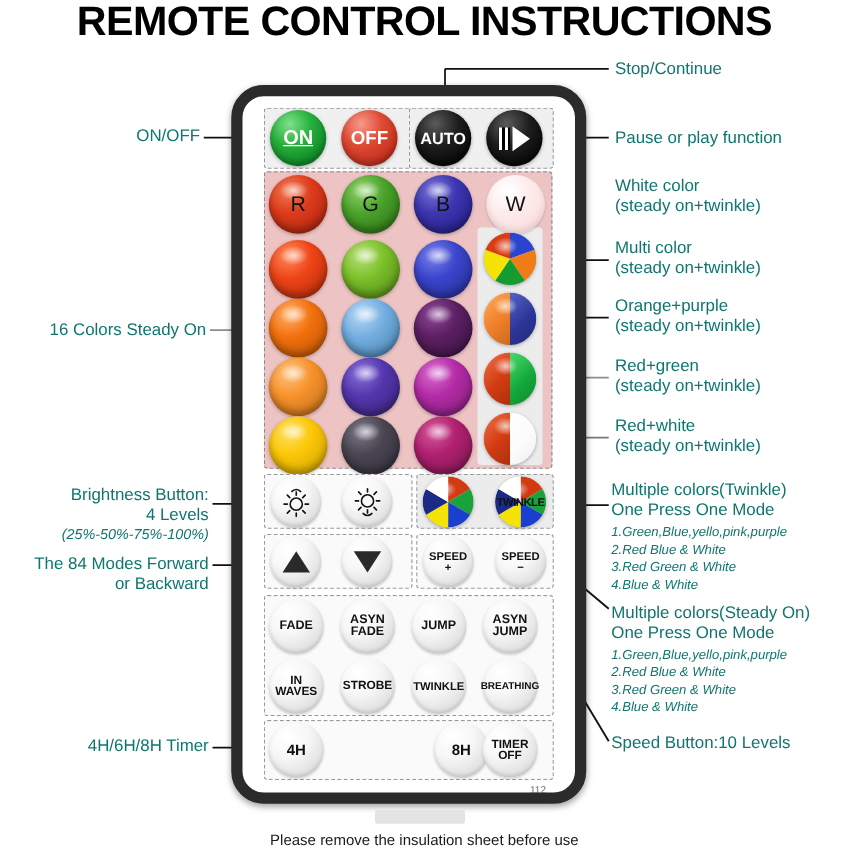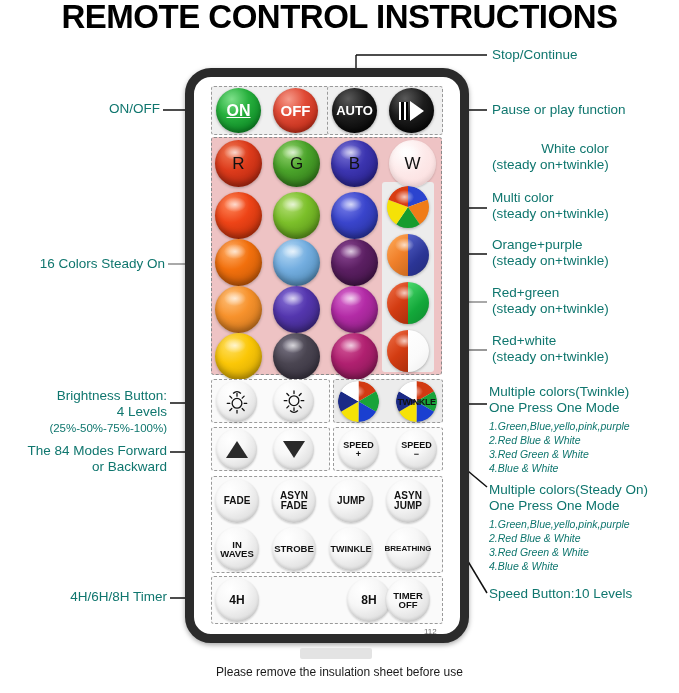--- a/index.html
+++ b/index.html
@@ -375,40 +375,40 @@
   <svg class="red-arrow" width="16" height="18" viewBox="0 0 16 18">
     <polygon points="8,0 14,7 10,7 10,18 6,18 6,7 2,7" fill="#c81414"></polygon>
   </svg>
 
   <div class="lab r" style="left:40px;top:101px;width:120px;">ON/OFF</div>
 
   <div class="lab" style="left:492px;top:47px;">Stop/Continue</div>
 
   <div class="lab" style="left:492px;top:102px;">Pause or play function</div>
 
-  <div class="lab" style="left:492px;top:141px;text-align:right;">White color
+  <div class="lab" style="left:492px;top:141px;">White color
 (steady on+twinkle)</div>
 
   <div class="lab" style="left:492px;top:190px;">Multi color
 (steady on+twinkle)</div>
 
   <div class="lab" style="left:492px;top:237px;">Orange+purple
 (steady on+twinkle)</div>
 
   <div class="lab" style="left:492px;top:285px;">Red+green
 (steady on+twinkle)</div>
 
   <div class="lab" style="left:492px;top:333px;">Red+white
 (steady on+twinkle)</div>
 
   <div class="lab r" style="left:10px;top:256px;width:155px;">16 Colors Steady On</div>
 
   <div class="lab r" style="left:10px;top:388px;width:157px;">Brightness Button:
 4 Levels</div>
-  <div class="lab sm r" style="left:10px;top:422px;width:157px;">(25%-50%-75%-100%)</div>
+  <div class="lab sm r" style="left:10px;top:422px;width:157px;font-style:italic;">(25%-50%-75%-100%)</div>
 
   <div class="lab r" style="left:0px;top:443px;width:167px;">The 84 Modes Forward
 or Backward</div>
 
   <div class="lab r" style="left:10px;top:589px;width:157px;">4H/6H/8H Timer</div>
 
   <div class="lab" style="left:489px;top:384px;">Multiple colors(Twinkle)
 One Press One Mode</div>
   <div class="lab it" style="left:489px;top:420px;">1.Green,Blue,yello,pink,purple
 2.Red Blue &amp; White

